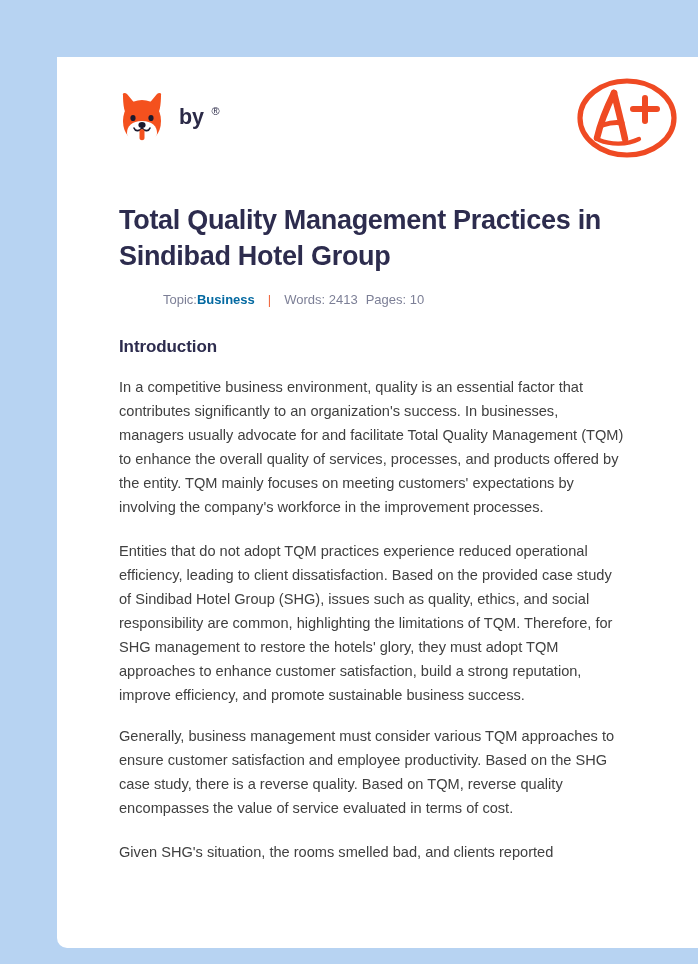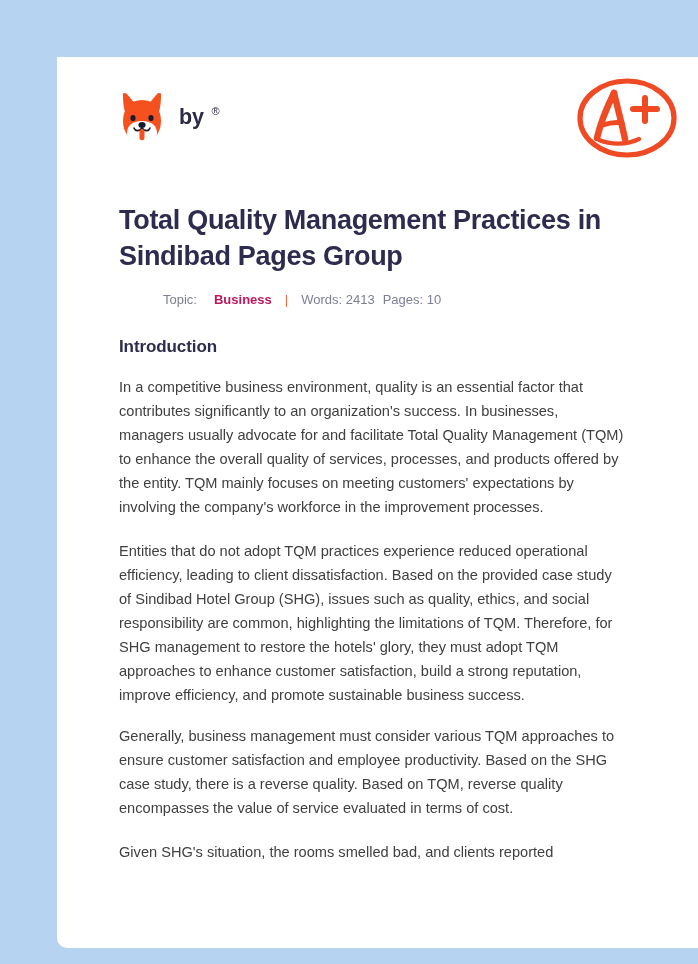--- a/index.html
+++ b/index.html
@@ -102,23 +102,23 @@
   .doc-meta {
     display: flex;
     align-items: baseline;
     font-size: 13px;
     color: #7c7f96;
     padding-top: 18px;
     white-space: nowrap;
   }
   .meta-topic-label { color: #7c7f96; margin-left: 44px; }
   .meta-topic-value {
-    color: #be185d;
-    font-weight: 700;
-    margin-left: 17px;
+    color: #0369a1;
+    font-weight: 700;
+    margin-left: 0;
   }
   .meta-sep {
     color: #f0683f;
     margin: 0 13px;
     font-weight: 400;
   }
   .meta-words { color: #7c7f96; }
   .meta-pages { color: #7c7f96; margin-left: 8px; }
 
   
@@ -183,21 +183,21 @@
           <ellipse cx="52" cy="43" rx="47" ry="37" fill="none" stroke="#ef4a23" stroke-width="5.2"></ellipse>
           <path d="M39 18 C31 34 25 50 22 63" stroke="#ef4a23" stroke-width="6.5" fill="none" stroke-linecap="round"></path>
           <path d="M39 18 C43 34 47 50 50 64" stroke="#ef4a23" stroke-width="6.5" fill="none" stroke-linecap="round"></path>
           <path d="M28 50 C34 48 41 47 47 48" stroke="#ef4a23" stroke-width="5" fill="none" stroke-linecap="round"></path>
           <path d="M24 65 C36 70 52 70 64 64" stroke="#ef4a23" stroke-width="4.2" fill="none" stroke-linecap="round"></path>
           <path d="M58 34 L82 34" stroke="#ef4a23" stroke-width="6" fill="none" stroke-linecap="round"></path>
           <path d="M70 23 L70 46" stroke="#ef4a23" stroke-width="6" fill="none" stroke-linecap="round"></path>
         </svg>
       </div>
 
-      <h1 class="doc-title">Total Quality Management Practices in Sindibad Pages Group</h1>
+      <h1 class="doc-title">Total Quality Management Practices in Sindibad Hotel Group</h1>
 
       <div class="doc-meta">
         <span class="meta-topic-label">Topic:</span>
         <span class="meta-topic-value">Business</span>
         <span class="meta-sep">|</span>
         <span class="meta-words">Words: 2413</span>
         <span class="meta-pages">Pages: 10</span>
       </div>
 
       <h2 class="section-heading">Introduction</h2>

